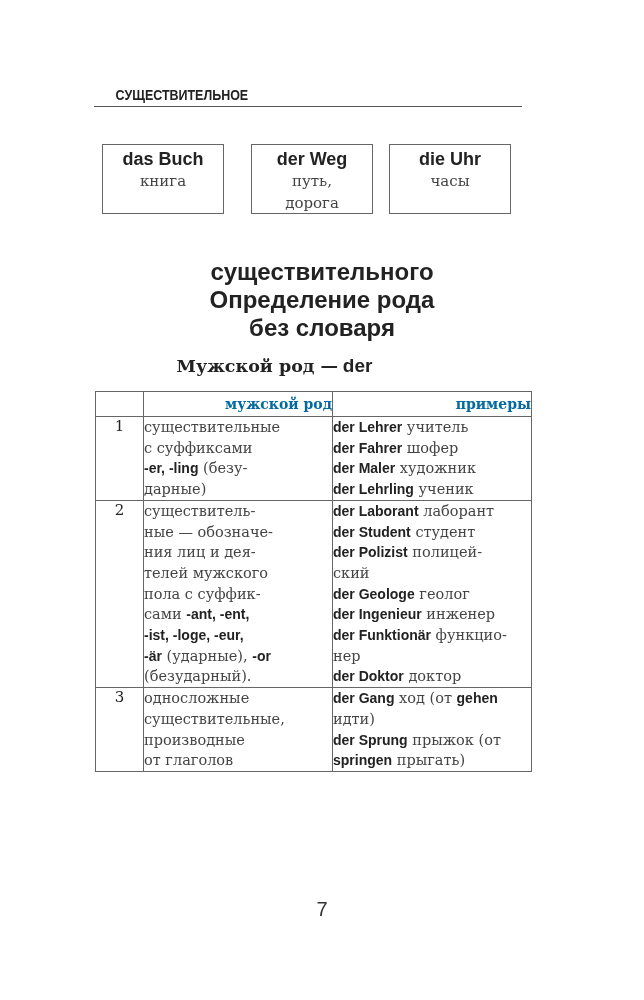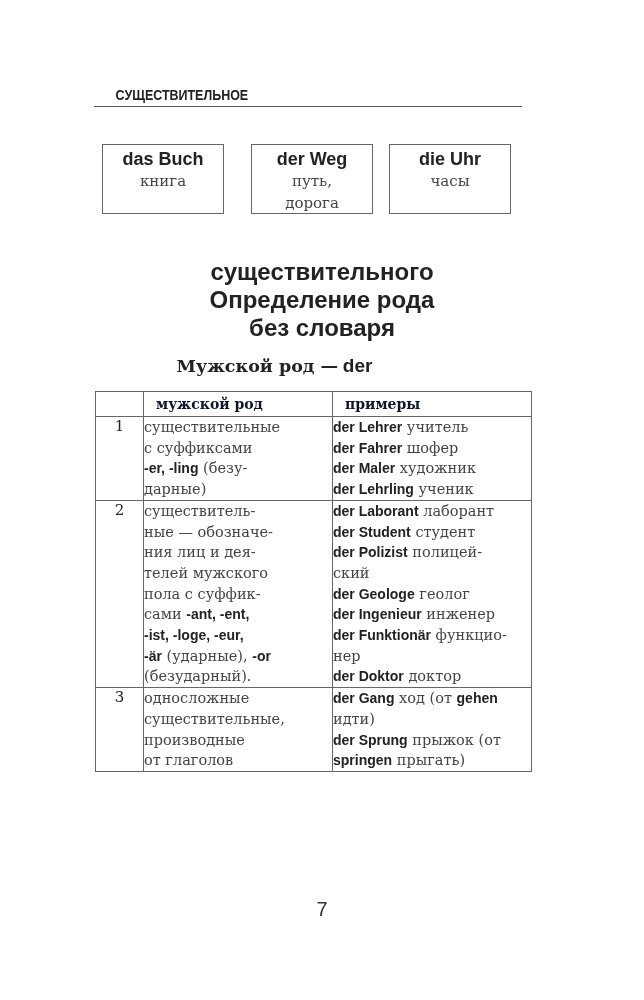--- a/index.html
+++ b/index.html
@@ -35,22 +35,22 @@
     .subtitle .de { font-family: "Liberation Sans", sans-serif; font-weight: bold; font-size: 19px; }
 
     table.rules {
       position: absolute; left: 95px; top: 391px; width: 437px;
       border-collapse: collapse;
     }
     table.rules td, table.rules th {
       border: 1.5px solid #666; vertical-align: top; padding: 0;
     }
     table.rules th {
-      font-family: "DejaVu Serif", serif; font-weight: bold; font-size: 14px; text-align: left;
-      height: 24px; line-height: 24px; padding-left: 12px; color: #0f172a;
+      font-family: "DejaVu Serif", serif; font-weight: bold; font-size: 14px; text-align: right;
+      height: 24px; line-height: 24px; padding-left: 12px; color: #0369a1;
     }
     .col-num { width: 35px; }
     .col-rule { width: 176px; }
     td.num { text-align: center; font-family: "DejaVu Serif", serif; font-size: 15px; padding-top: 6px; color: #222; }
     td.rule, td.ex { padding: 5px 6px 4px 11px; font-family: "DejaVu Serif", serif; font-size: 14.5px; line-height: 20.7px; color: #444; }
     td.ex { padding-left: 10px; padding-right: 4px; }
     .line { white-space: nowrap; display: block; }
     b.de { font-family: "Liberation Sans", sans-serif; font-weight: bold; color: #222; font-size: 14px; }
 
     .page-number {

